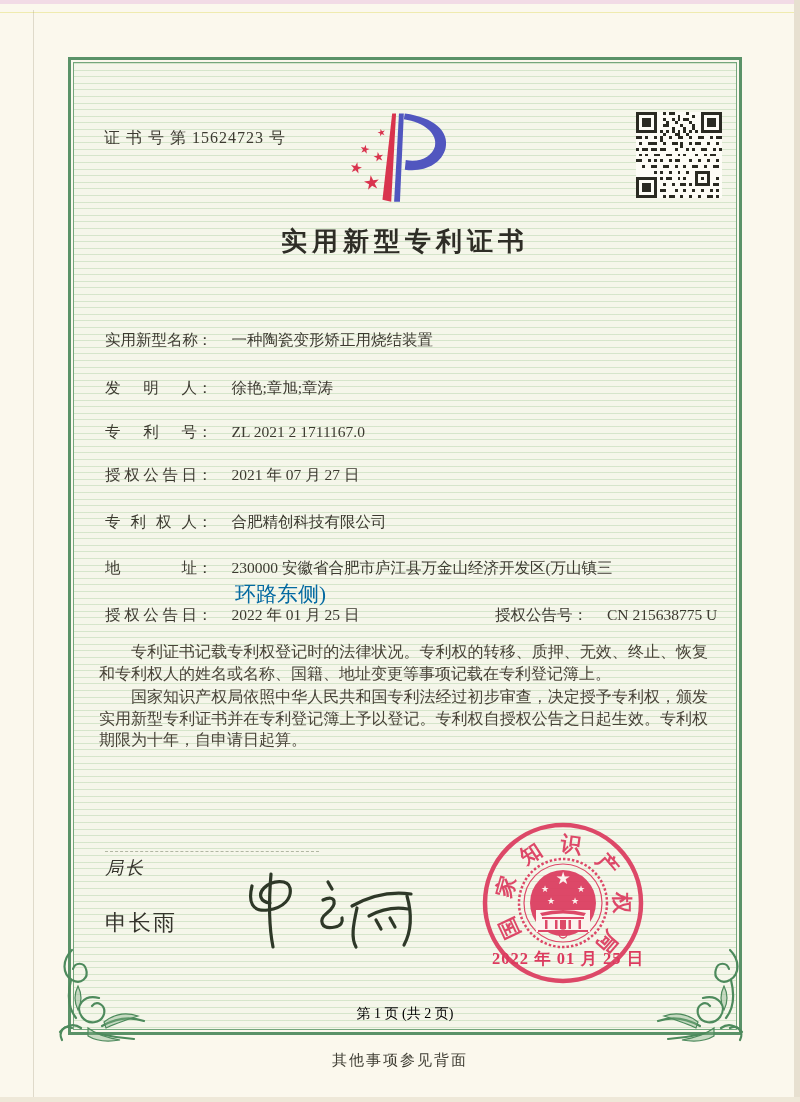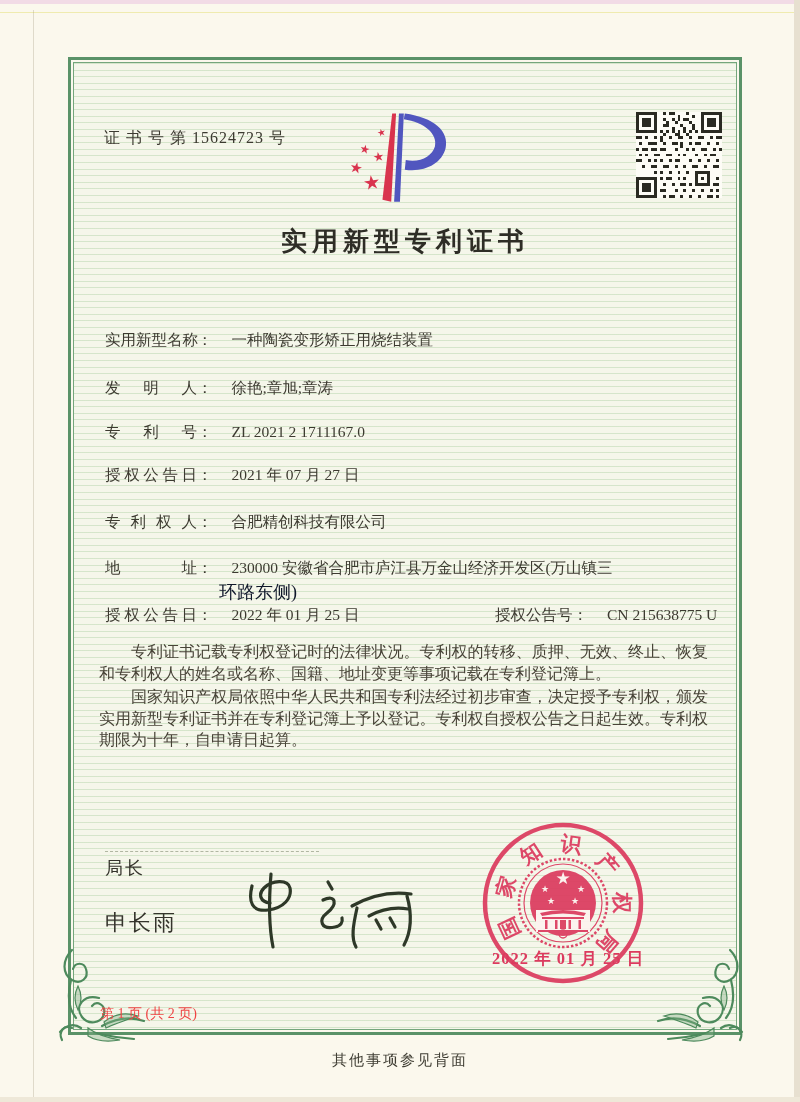--- a/index.html
+++ b/index.html
@@ -21,32 +21,32 @@
   .flourish.bl{left:54px;top:948px;}
   .flourish.br{left:652px;top:948px;transform:scaleX(-1);}
   
   .abs{position:absolute;}
   .certno{left:104px;top:112px;font-size:16px;letter-spacing:1px;color:#3c3a30;margin-top:16px;}
   .title{left:68px;top:224px;width:674px;text-align:center;font-size:26px;font-weight:700;
          letter-spacing:5px;color:#2e2d26;}
   .field{left:105px;font-size:15.5px;color:#3c3a30;white-space:nowrap;}
   .flabel{display:inline-block;width:92px;text-align:justify;text-align-last:justify;vertical-align:top;}
   .fval{margin-left:19px;}
-  .addr2{left:219px;font-size:18px;color:#0f172a;}
+  .addr2{left:235px;font-size:21px;color:#0369a1;}
   .field2{left:495px;font-size:15.5px;color:#3c3a30;white-space:nowrap;}
   .paras{left:99px;top:641px;width:609px;font-size:16px;line-height:21.6px;color:#474337;
          text-align:justify;}
   .paras p{margin:0 0 2px 0;text-indent:2em;}
   .fold{left:105px;top:851px;width:214px;border-top:1px dashed rgba(110,120,90,.5);height:0;}
-  .officer-title{left:105px;top:856px;font-size:18px;color:#35342c;letter-spacing:2px;}
+  .officer-title{left:105px;top:856px;font-size:18px;color:#35342c;letter-spacing:2px;font-style:italic;}
   .officer-name{left:105px;top:908px;font-size:22px;color:#35342c;letter-spacing:2px;}
   .sig{left:224px;top:846px;}
   .seal{left:478px;top:818px;}
   .seal-date{left:492px;top:948px;width:170px;font-size:16.5px;letter-spacing:1px;color:#dc3a5e;font-weight:600;}
-  .pageinfo{left:68px;top:1005px;width:674px;font-size:14px;color:#ef4444;padding-left:32px;}
+  .pageinfo{left:68px;top:1005px;width:674px;text-align:center;font-size:14px;color:#000000;}
   .backnote{left:10px;top:1051px;width:780px;text-align:center;font-size:15px;color:#3f3d33;letter-spacing:2px;}
   .logo{left:330px;top:106px;}
   .qr{left:636px;top:112px;}
 </style>
 </head>
 <body>
 
 <div class="page">
 
   <div class="scan-top"></div>

